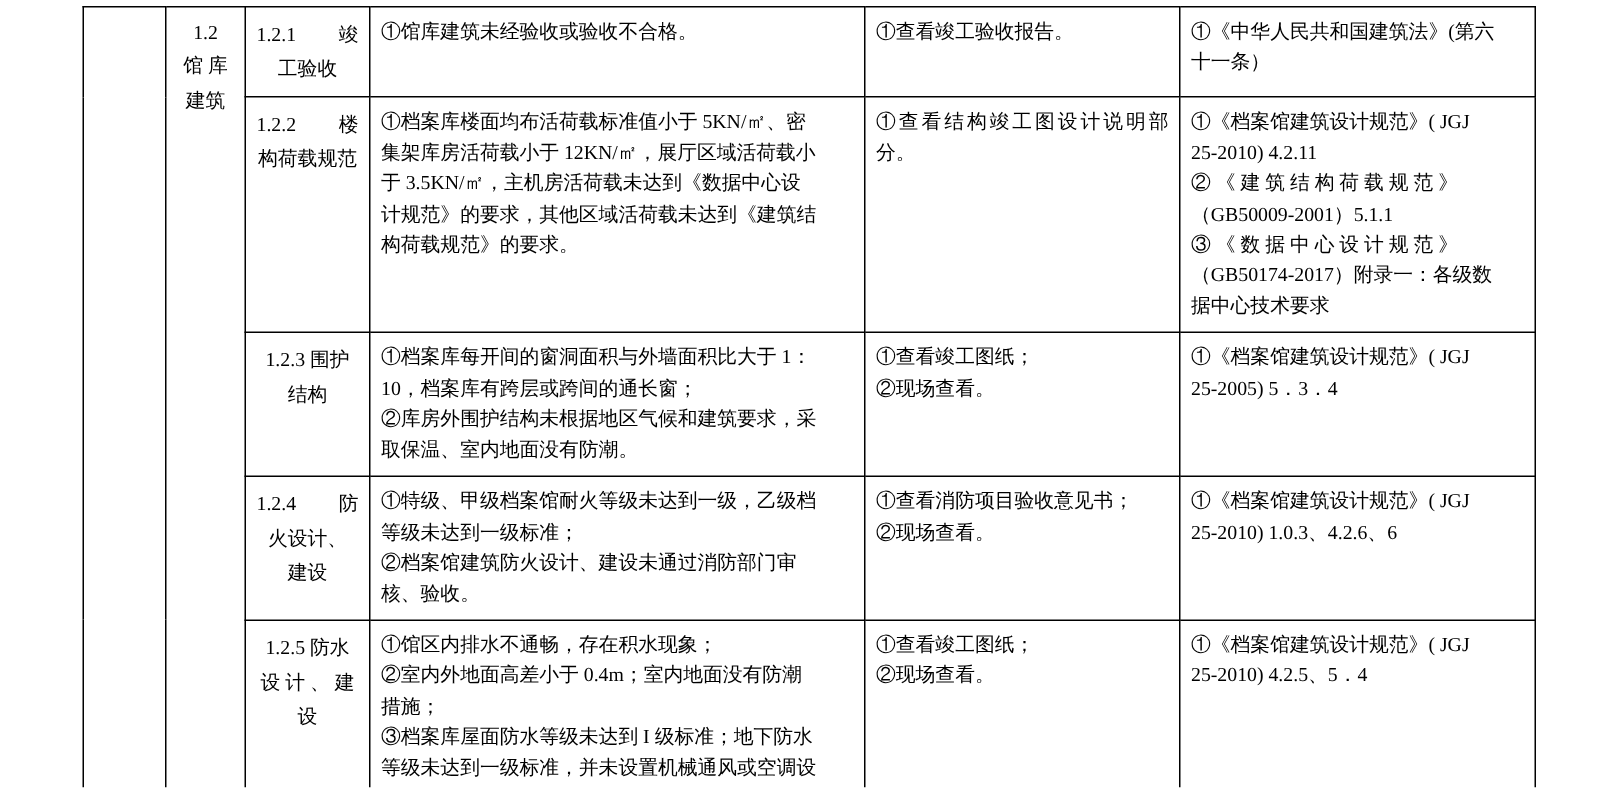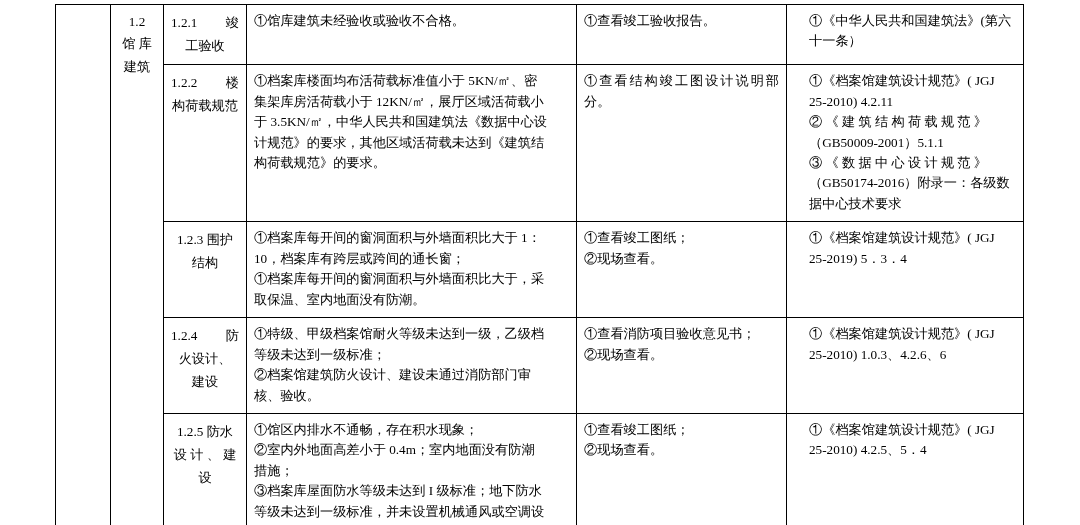--- a/index.html
+++ b/index.html
@@ -64,21 +64,21 @@
   }
   .item-line {
     display: block;
   }
   .blank-left {
     border-top: 1px solid #000;
     border-bottom: 1px solid #000;
     border-left: 1px solid #000;
     border-right: 1px solid #000;
   }
-  .ref-line { display:block;margin-left:15px; }
+  .ref-line { display:block; }
 </style>
 </head>
 <body>
 
 <div id="page">
   <table class="doc-table">
     <colgroup>
       <col class="c0">
         <col class="c1">
         <col class="c2">
@@ -112,56 +112,56 @@
       </tr>
 
       <tr>
         <td class="lvl2">
           <span class="item-line spread">1.2.2  楼</span>
           <span class="item-line">构荷载规范</span>
         </td>
         <td class="cell-justify">
           <span class="item-line">①档案库楼面均布活荷载标准值小于 5KN/㎡、密</span>
           <span class="item-line">集架库房活荷载小于 12KN/㎡，展厅区域活荷载小</span>
-          <span class="item-line">于 3.5KN/㎡，中华人民共和国建筑法《数据中心设</span>
+          <span class="item-line">于 3.5KN/㎡，主机房活荷载未达到《数据中心设</span>
           <span class="item-line">计规范》的要求，其他区域活荷载未达到《建筑结</span>
           <span class="item-line">构荷载规范》的要求。</span>
         </td>
         <td class="cell-justify">
           <span class="item-line">①查看结构竣工图设计说明部分。</span>
         </td>
         <td class="cell-justify">
           <span class="ref-line">①《档案馆建筑设计规范》( JGJ</span>
           <span class="ref-line">25-2010) 4.2.11</span>
           <span class="ref-line">② 《 建 筑 结 构 荷 载 规 范 》</span>
           <span class="ref-line">（GB50009-2001）5.1.1</span>
           <span class="ref-line">③ 《 数 据 中 心 设 计 规 范 》</span>
-          <span class="ref-line">（GB50174-2016）附录一：各级数</span>
+          <span class="ref-line">（GB50174-2017）附录一：各级数</span>
           <span class="ref-line">据中心技术要求</span>
         </td>
       </tr>
 
       <tr>
         <td class="lvl2">
           <span class="item-line">1.2.3 围护</span>
           <span class="item-line">结构</span>
         </td>
         <td class="cell-justify">
           <span class="item-line">①档案库每开间的窗洞面积与外墙面积比大于 1：</span>
           <span class="item-line">10，档案库有跨层或跨间的通长窗；</span>
-          <span class="item-line">①档案库每开间的窗洞面积与外墙面积比大于，采</span>
+          <span class="item-line">②库房外围护结构未根据地区气候和建筑要求，采</span>
           <span class="item-line">取保温、室内地面没有防潮。</span>
         </td>
         <td class="cell-justify">
           <span class="item-line">①查看竣工图纸；</span>
           <span class="item-line">②现场查看。</span>
         </td>
         <td class="cell-justify">
           <span class="ref-line">①《档案馆建筑设计规范》( JGJ</span>
-          <span class="ref-line">25-2019) 5．3．4</span>
+          <span class="ref-line">25-2005) 5．3．4</span>
         </td>
       </tr>
 
       <tr>
         <td class="lvl2">
           <span class="item-line spread">1.2.4  防</span>
           <span class="item-line">火设计、</span>
           <span class="item-line">建设</span>
         </td>
         <td class="cell-justify">

